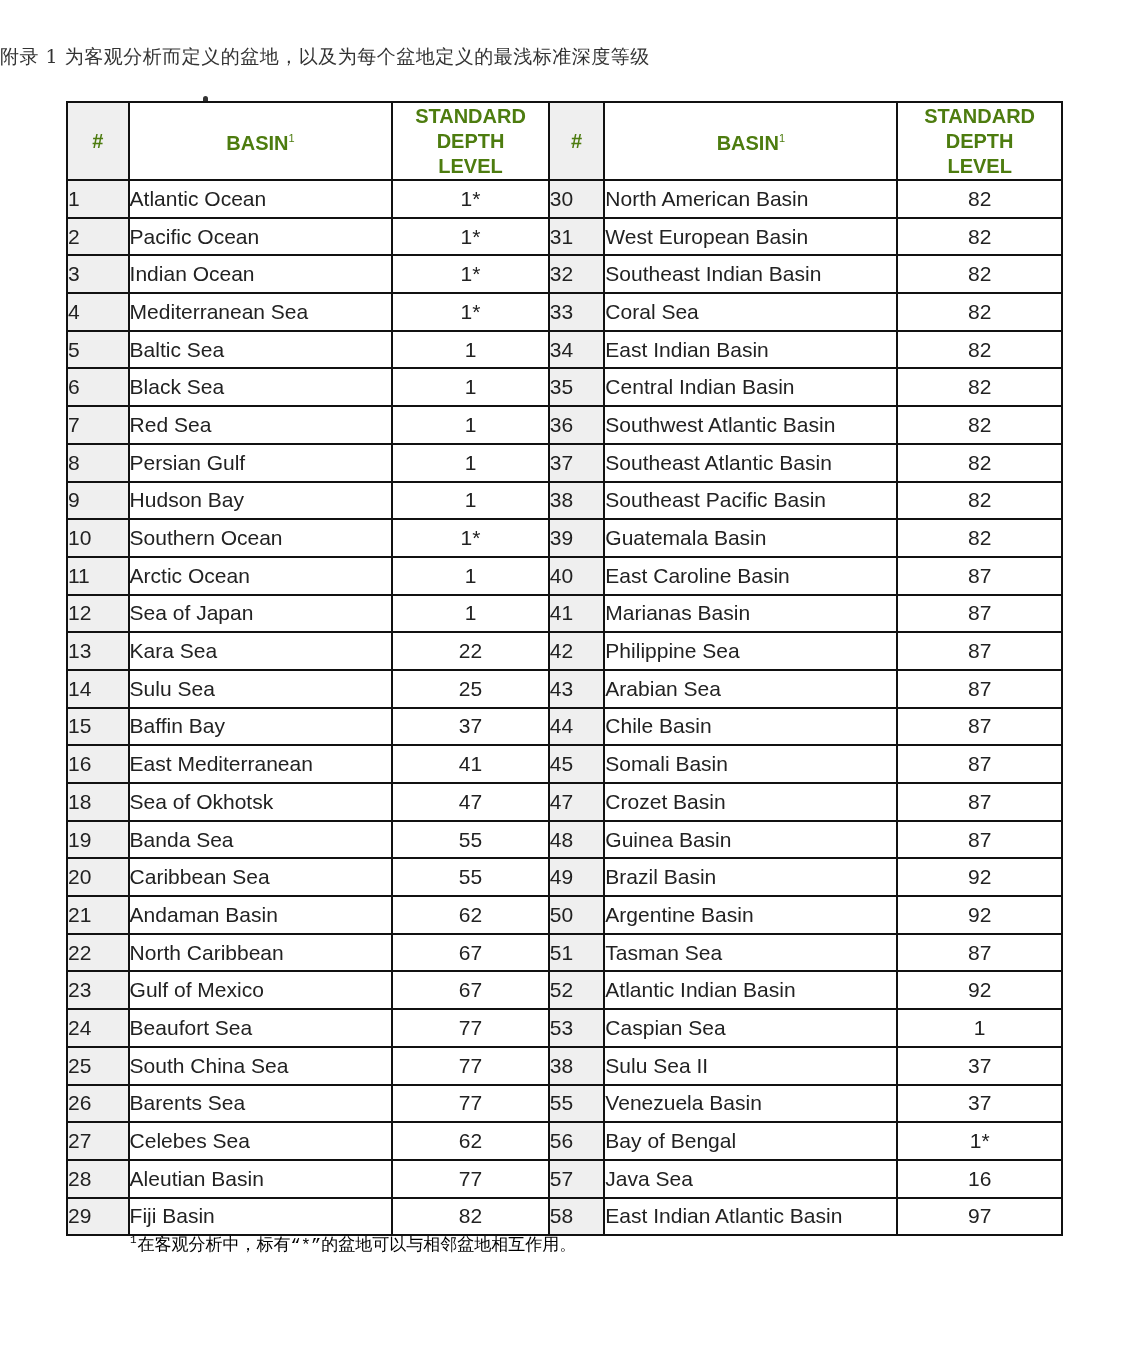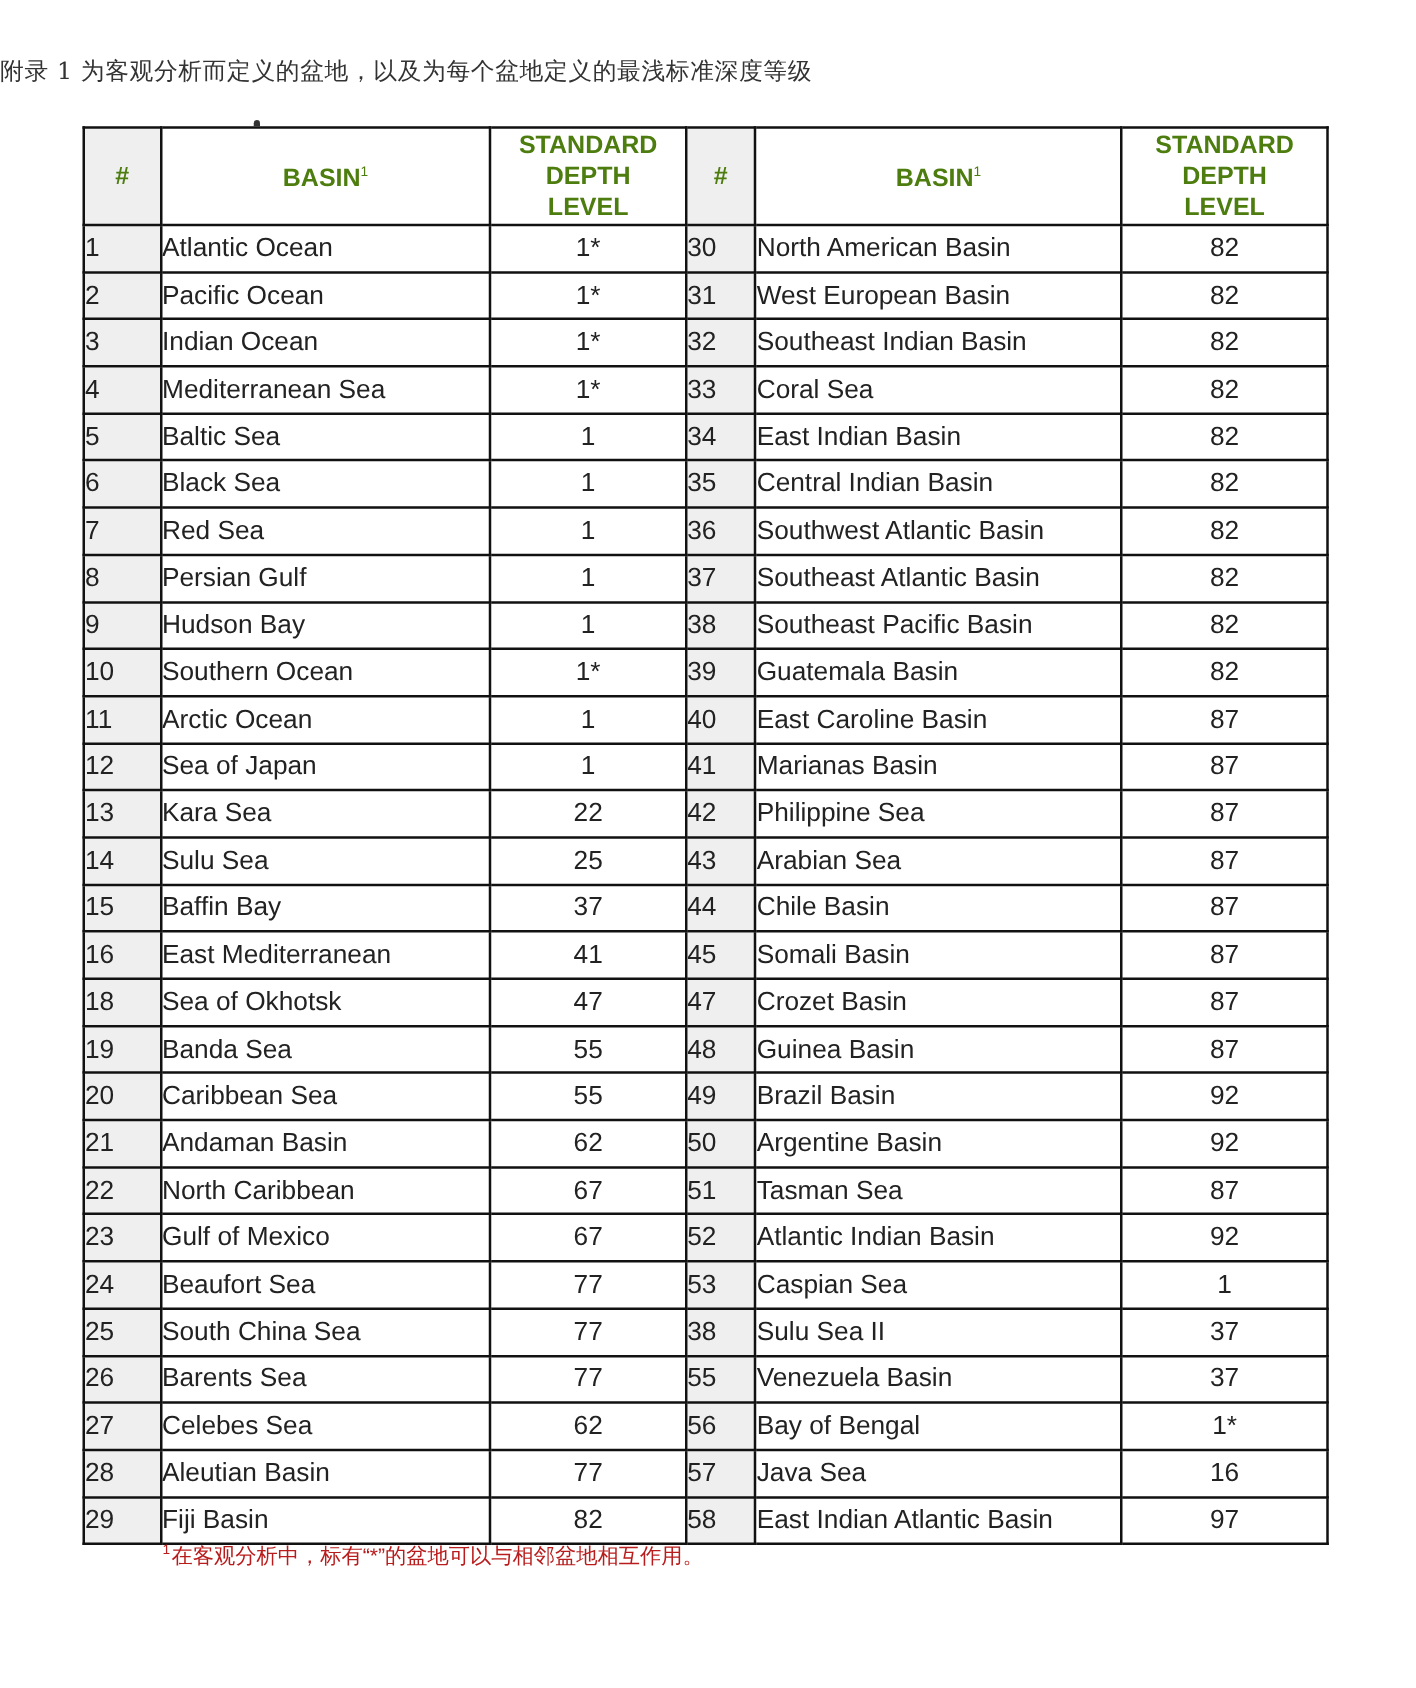--- a/index.html
+++ b/index.html
@@ -82,23 +82,23 @@
       padding-left: 11px;
       margin-top: 44px;
     }
     td.level {
       text-align: center;
     }
     .footnote {
       position: absolute;
       top: 1233px;
       left: 130px;
-      font-family: Liberation Sans, sans-serif;
+      font-family: Liberation Mono, monospace;
       font-size: 17px;
-      color: #b91c1c;
+      color: #000000;
     }
     .footnote sup {
       font-size: 11px;
       vertical-align: 7px;
       margin-right: 1px;
     }
   </style>
 </head>
 <body>
 

